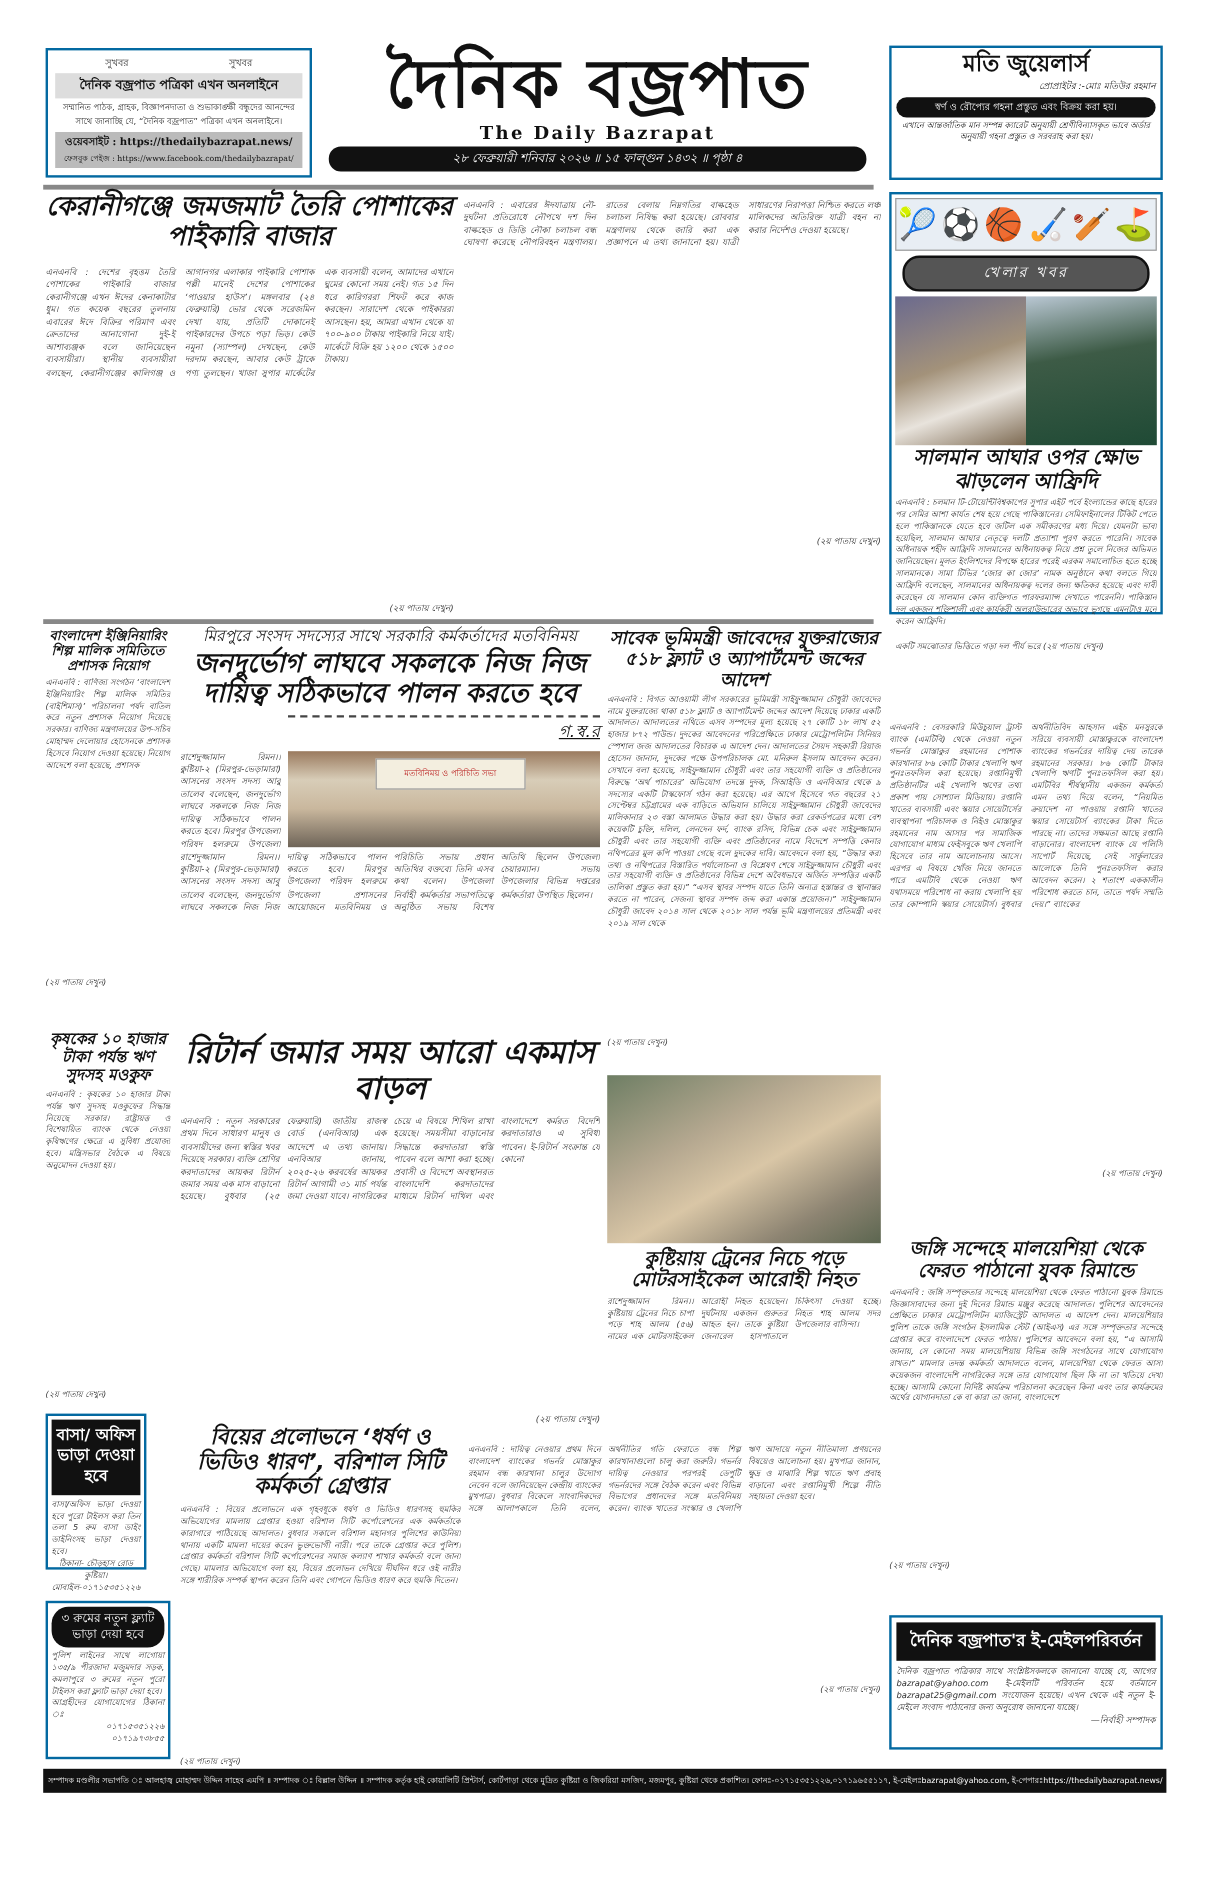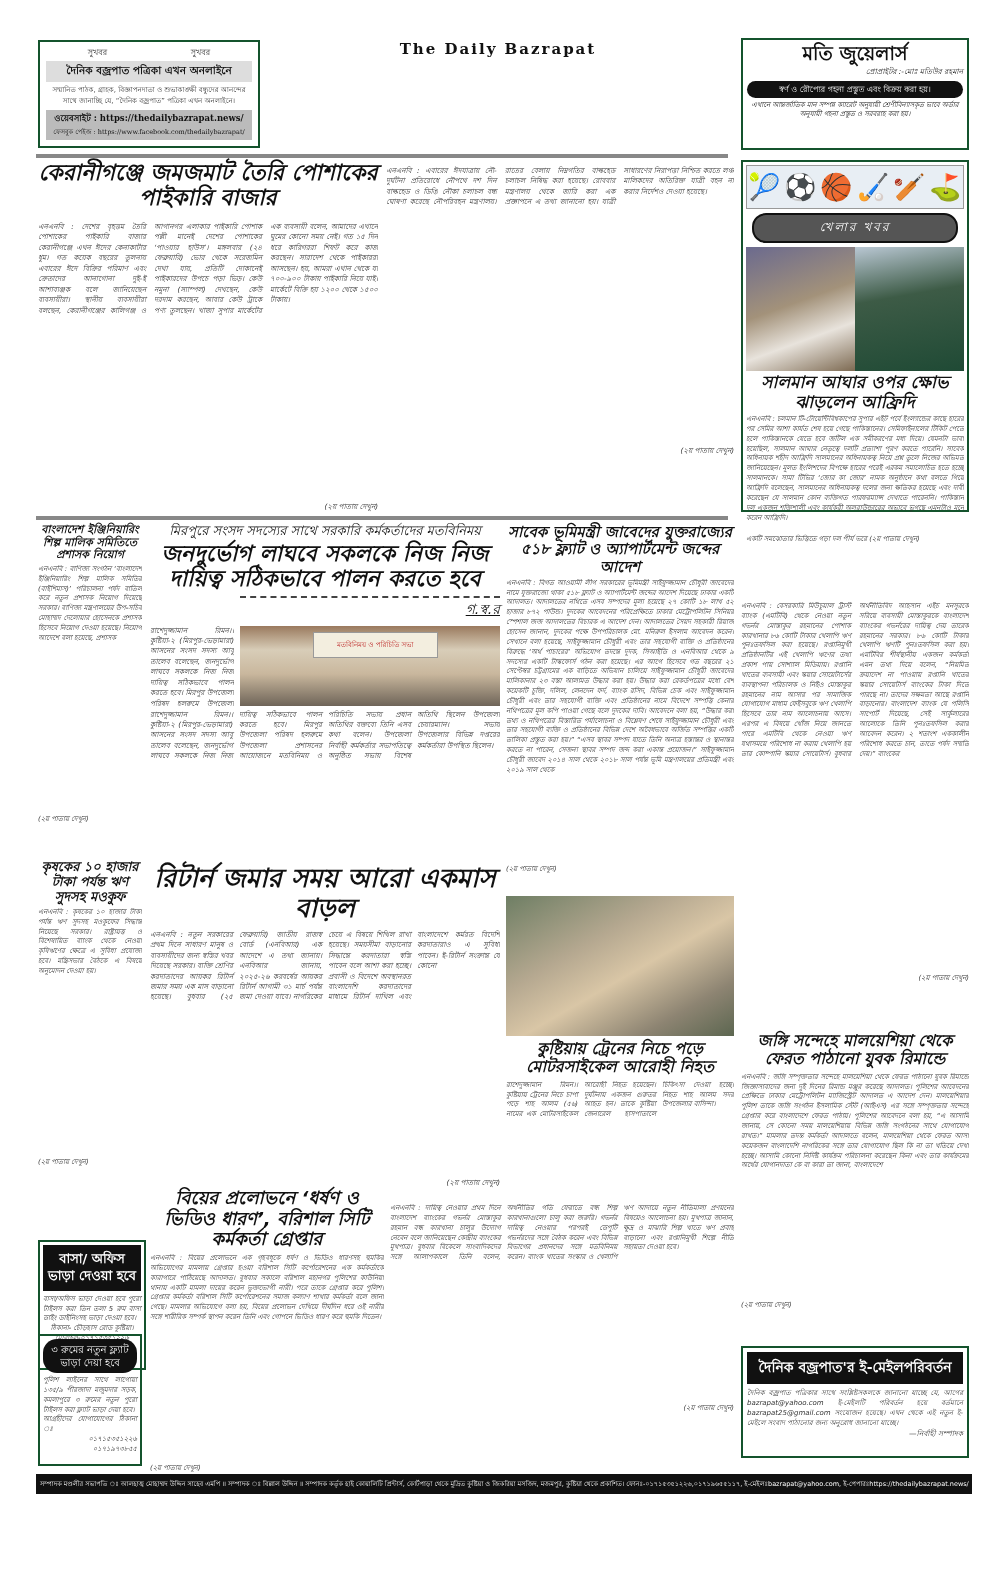--- a/index.html
+++ b/index.html
@@ -1,19 +1,19 @@
 <!DOCTYPE html>
 <html><head>
 <meta charset="utf-8">
 <style>
   * { box-sizing: border-box; margin: 0; padding: 0; }
   body { width: 1008px; height: 1584px; background: #ffffff; font-family: "DejaVu Sans", sans-serif; color: #111; overflow: hidden; position: relative; }
   .page { position: absolute; left: 36px; top: 36px; width: 936px; height: 1440px; }
   .abs { position: absolute; }
-  .box { border: 2px solid #14532d; }
+  .box { border: 2px solid #0369a1; }
   .body-text { font-size: 7.2px; line-height: 1.45; text-align: justify; color: #333; font-style: italic; }
   .hl { font-family: "DejaVu Sans", sans-serif; font-weight: 400; color: #111; font-style: italic; text-align: center; line-height: 1.15; }
   .rule { background: #888; height: 4px; }
   .photo { background: linear-gradient(135deg, #7a6a55, #c9b59a 40%, #8a7c6a); }
   .pill { background: #111; color: #fff; border-radius: 14px; text-align: center; }
   .darkbox { background: #111; color: #fff; text-align: center; }
   .grey { background: #ddd; }
 </style>
 </head>
 <body>
@@ -27,21 +27,23 @@
     </div>
     <div class="grey" style="font-size:10.5px;font-weight:bold;text-align:center;padding:2px 0;margin-top:2px;">দৈনিক বজ্রপাত পত্রিকা এখন অনলাইনে</div>
     <div style="font-size:7px;text-align:center;line-height:1.5;margin-top:3px;color:#333;">সম্মানিত পাঠক, গ্রাহক, বিজ্ঞাপনদাতা ও শুভাকাঙ্ক্ষী বন্ধুদের আনন্দের সাথে জানাচ্ছি যে, “দৈনিক বজ্রপাত” পত্রিকা এখন অনলাইনে।</div>
     <div style="background:#bbb;margin-top:4px;padding:2px 0;">
       <div style="font-family:'DejaVu Serif',serif;font-size:8.5px;font-weight:bold;text-align:center;">ওয়েবসাইট : https://thedailybazrapat.news/</div>
       <div style="font-family:'DejaVu Serif',serif;font-size:6.5px;text-align:center;margin-top:1px;">ফেসবুক পেইজ : https://www.facebook.com/thedailybazrapat/</div>
     </div>
   </div>
 
   <div class="abs" style="left:232px;top:0;width:460px;height:120px;">
+    <div style="font-family:'DejaVu Serif',serif;font-size:56px;font-weight:bold;text-align:center;line-height:1;margin-top:6px;letter-spacing:2px;">দৈনিক বজ্রপাত</div>
     <div style="font-family:'DejaVu Serif',serif;font-size:15px;font-weight:bold;text-align:center;letter-spacing:2px;margin-top:4px;">The Daily Bazrapat</div>
+    <div class="pill" style="margin:2px 6px 0;padding:2px 0;font-size:10px;font-style:italic;border-radius:10px;">২৮ ফেব্রুয়ারী শনিবার ২০২৬ ॥ ১৫ ফাল্গুন ১৪৩২ ॥ পৃষ্ঠা ৪</div>
   </div>
 
   <div class="abs box" style="left:705px;top:2px;width:228px;height:112px;padding:3px 4px;background:#fff;">
     <div style="font-family:'DejaVu Serif',serif;font-size:19px;font-weight:bold;text-align:center;line-height:1.1;">মতি জুয়েলার্স</div>
     <div style="font-size:7.5px;text-align:right;font-style:italic;margin-top:2px;">প্রোপ্রাইটর :-মোঃ মতিউর রহমান</div>
     <div class="pill" style="font-size:8px;padding:2px 4px;margin-top:3px;">স্বর্ণ ও রৌপ্যের গহনা প্রস্তুত এবং বিক্রয় করা হয়।</div>
     <div style="font-size:6.8px;text-align:center;font-style:italic;line-height:1.4;margin-top:3px;">এখানে আন্তর্জাতিক মান সম্পন্ন ক্যারেট অনুযায়ী শ্রেণীবিন্যাসকৃত ভাবে অর্ডার অনুযায়ী গহনা প্রস্তুত ও সরবরাহ করা হয়।</div>
   </div>
 
   <div class="abs rule" style="left:0;top:118px;width:692px;"></div>
@@ -129,21 +131,21 @@
     <div class="hl" style="font-size:16px;font-weight:bold;margin-top:4px;">কুষ্টিয়ায় ট্রেনের নিচে পড়ে মোটরসাইকেল আরোহী নিহত</div>
     <div class="body-text" style="column-count:3;column-gap:6px;height:100px;overflow:hidden;margin-top:4px;font-size:6.8px;">রাশেদুজ্জামান রিমন।। কুষ্টিয়ায় ট্রেনের নিচে চাপা পড়ে শাহ আলম (৫৬) নামের এক মোটরসাইকেল আরোহী নিহত হয়েছেন। দুর্ঘটনায় একজন গুরুতর আহত হন। তাকে কুষ্টিয়া জেনারেল হাসপাতালে চিকিৎসা দেওয়া হচ্ছে। নিহত শাহ আলম সদর উপজেলার বাসিন্দা।</div>
   </div>
 
   <div class="abs" style="left:705px;top:996px;width:228px;height:300px;">
     <div class="hl" style="font-size:16px;font-weight:bold;">জঙ্গি সন্দেহে মালয়েশিয়া থেকে ফেরত পাঠানো যুবক রিমান্ডে</div>
     <div class="body-text" style="height:228px;overflow:hidden;margin-top:4px;font-size:6.8px;">এনএনবি : জঙ্গি সম্পৃক্ততার সন্দেহে মালয়েশিয়া থেকে ফেরত পাঠানো যুবক রিমান্ডে জিজ্ঞাসাবাদের জন্য দুই দিনের রিমান্ড মঞ্জুর করেছে আদালত। পুলিশের আবেদনের প্রেক্ষিতে ঢাকার মেট্রোপলিটন ম্যাজিস্ট্রেট আদালত এ আদেশ দেন। মালয়েশিয়ার পুলিশ তাকে জঙ্গি সংগঠন ইসলামিক স্টেট (আইএস) এর সঙ্গে সম্পৃক্ততার সন্দেহে গ্রেপ্তার করে বাংলাদেশে ফেরত পাঠায়। পুলিশের আবেদনে বলা হয়, “এ আসামি জানায়, সে কোনো সময় মালয়েশিয়ায় বিভিন্ন জঙ্গি সংগঠনের সাথে যোগাযোগ রাখত।” মামলার তদন্ত কর্মকর্তা আদালতে বলেন, মালয়েশিয়া থেকে ফেরত আসা কয়েকজন বাংলাদেশি নাগরিকের সঙ্গে তার যোগাযোগ ছিল কি না তা খতিয়ে দেখা হচ্ছে। আসামি কোনো নির্দিষ্ট কার্যক্রম পরিচালনা করেছেন কিনা এবং তার কার্যক্রমের অর্থের যোগানদাতা কে বা কারা তা জানা, বাংলাদেশে</div>
     <div class="body-text" style="font-size:6.8px;">(২য় পাতায় দেখুন)</div>
   </div>
 
-  <div class="abs box" style="left:2px;top:1204px;width:108px;height:130px;padding:3px;">
+  <div class="abs box" style="left:2px;top:1142px;width:84px;height:130px;padding:3px;">
     <div class="darkbox" style="font-size:13px;font-weight:bold;padding:6px 2px;line-height:1.3;">বাসা/ অফিস ভাড়া দেওয়া হবে</div>
     <div class="body-text" style="font-size:6.8px;margin-top:4px;">বাসা/অফিস ভাড়া দেওয়া হবে পুরো টাইলস করা তিন তলা 5 রুম বাসা ডাইং ডাইনিংসহ ভাড়া দেওয়া হবে।</div>
     <div class="body-text" style="font-size:6.8px;text-align:center;">ঠিকানা- চৌড়হাস রোড কুষ্টিয়া।</div>
     <div class="body-text" style="font-size:6.8px;text-align:center;">মোবাইল-০১৭১৫৩৫১২২৬</div>
   </div>
 
   <div class="abs box" style="left:2px;top:1298px;width:104px;height:132px;padding:3px;">
     <div class="darkbox" style="font-size:10px;padding:4px 2px;border-radius:14px;line-height:1.3;">৩ রুমের নতুন ফ্ল্যাট ভাড়া দেয়া হবে</div>
     <div class="body-text" style="font-size:6.8px;margin-top:3px;">পুলিশ লাইনের সাথে লাগোয়া ১৩৫/৯ পীরজাদা মজুমদার সড়ক, কমলাপুরে ৩ রুমের নতুন পুরো টাইলস করা ফ্ল্যাট ভাড়া দেয়া হবে।</div>
     <div class="body-text" style="font-size:6.8px;">আগ্রহীদের যোগাযোগের ঠিকানা ঃ</div>

